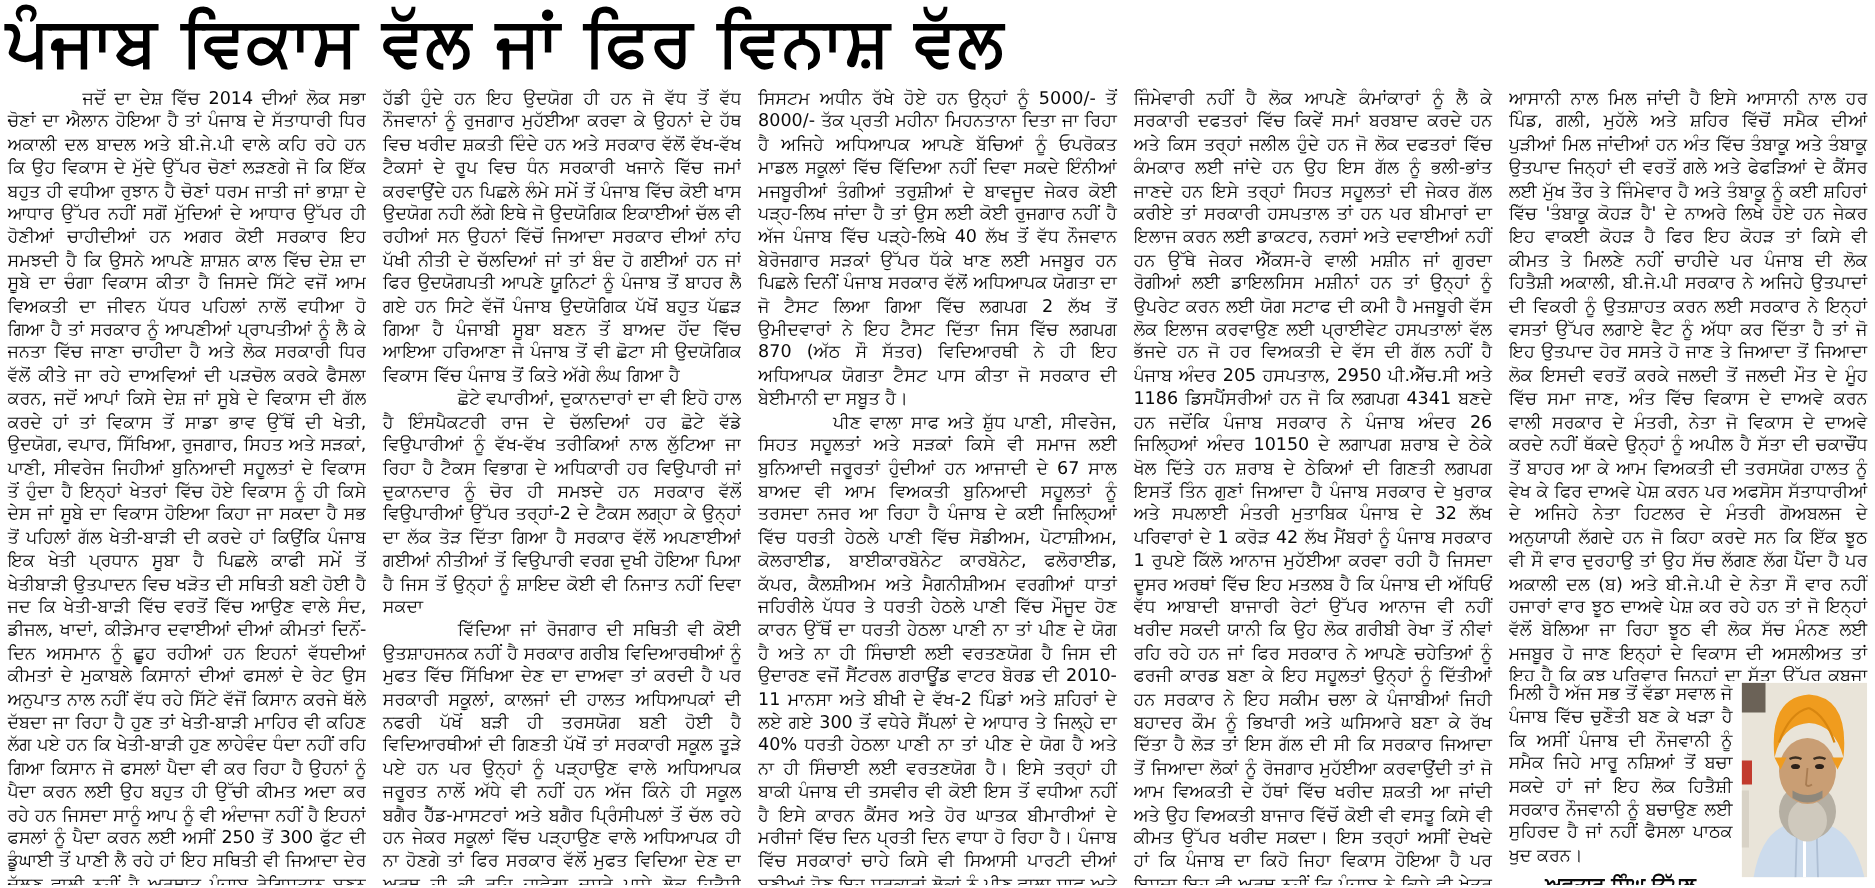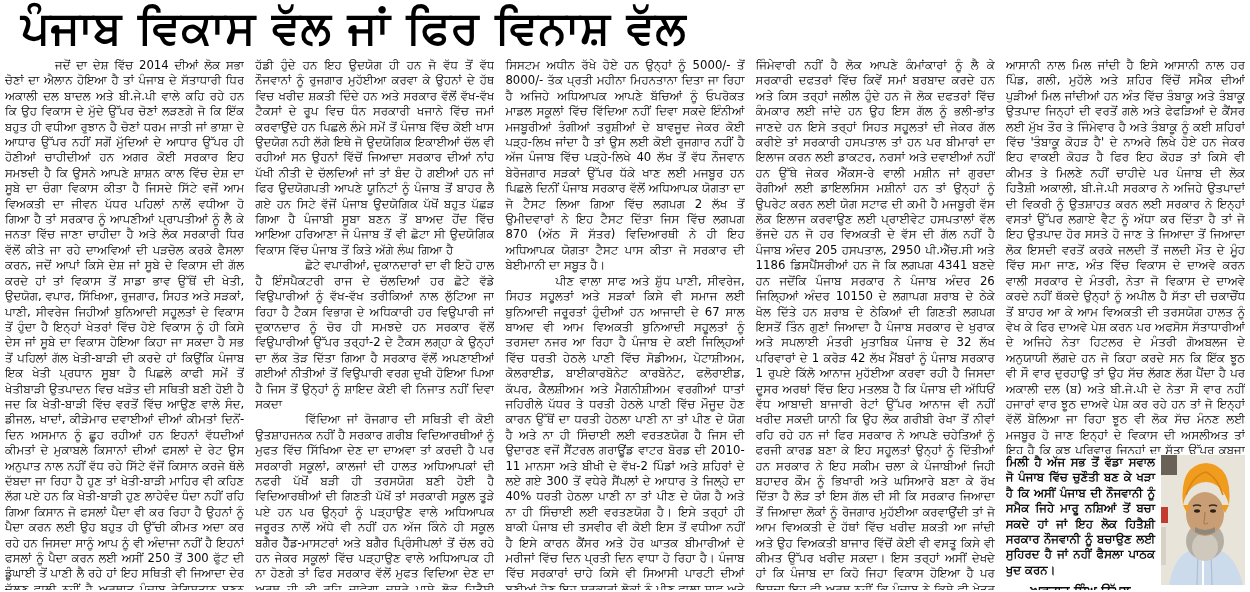--- a/index.html
+++ b/index.html
@@ -4,37 +4,37 @@
 <style>
   html,body{margin:0;padding:0;}
   body{
     width:1250px;height:592px;background:#ffffff;color:#0b0b0b;
     font-family:"DejaVu Sans","Liberation Sans",sans-serif;
     overflow:hidden;
   }
   .page{position:relative;width:1250px;height:592px;background:#fff;}
   .headline{
     height:56px;line-height:56px;font-size:45px;font-weight:bold;
-    white-space:nowrap;padding-left:21px;letter-spacing:0.5px;
+    white-space:nowrap;padding-left:4px;letter-spacing:0.5px;
     color:#000;
   }
   .cols{
     display:flex;gap:11px;padding:2px 5px 0 5px;height:532px;
   }
   .col{
     flex:1 1 0;min-width:0;overflow:hidden;
     font-size:11.7px;line-height:15.4px;text-align:justify;
   }
   p.para{margin:0 0 0 0;}
   p.indent{text-indent:50px;}
   
   .col-last .lead{max-height:396px;overflow:hidden;display:block;}
   .wrap-row{display:flex;gap:6px;margin-top:1px;}
   .wrap-left{flex:1 1 auto;min-width:0;}
-  .wrap-left p.para{margin:0;font-weight:bold;}
+  .wrap-left p.para{margin:0;}
   .photo-box{flex:0 0 84px;width:84px;height:130px;overflow:hidden;}
   .author-name{
     font-weight:bold;font-size:13px;text-align:center;margin-top:5px;
   }
 </style>
 </head>
 <body>
 
 <div class="page">
 

